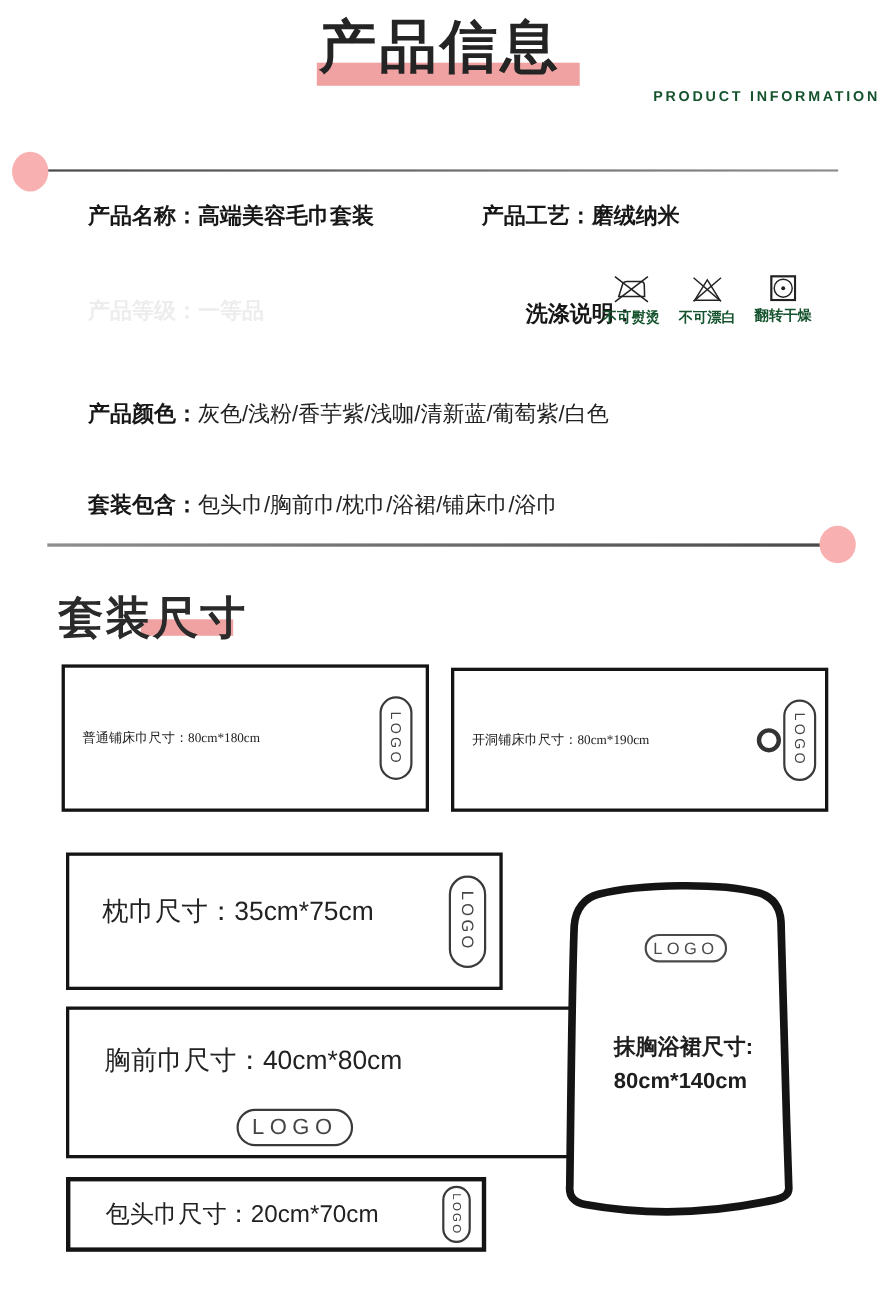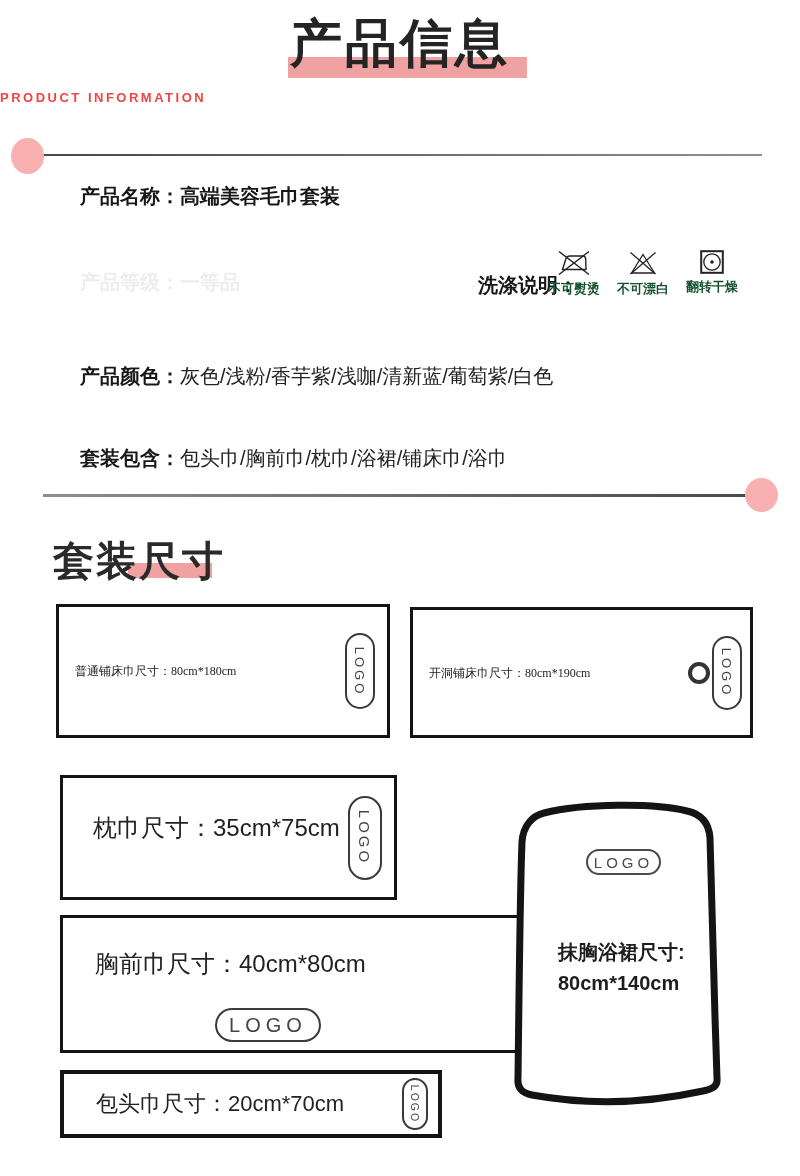--- a/index.html
+++ b/index.html
@@ -4,22 +4,22 @@
 <style>
   html,body{margin:0;padding:0;background:#fff;}
   .canvas{
     position:relative;width:800px;height:1176px;background:#ffffff;overflow:hidden;
     font-family:"Liberation Sans","DejaVu Sans",sans-serif;color:#1c1c1c;
   }
   
   .title-band{position:absolute;left:288px;top:57px;width:239px;height:21px;background:#f0a2a2;}
   .page-title{position:absolute;left:0;top:14px;width:100%;margin:0;text-align:center;
     font-size:52px;line-height:1.15;font-weight:700;letter-spacing:3px;color:#242424;}
-  .subtitle{position:absolute;left:0;top:90px;width:100%;text-align:left;
-    font-size:13px;font-weight:700;letter-spacing:2.5px;color:#ef4444;}
+  .subtitle{position:absolute;left:0;top:80px;width:100%;text-align:right;
+    font-size:13px;font-weight:700;letter-spacing:2.5px;color:#14532d;}
   
   .divider1{position:absolute;left:32px;top:154px;width:730px;height:2px;
     background:linear-gradient(to right,#474747,#8f8f8f);}
   .divider2{position:absolute;left:43px;top:494px;width:706px;height:3px;
     background:linear-gradient(to right,#8f8f8f,#4a4a4a);}
   .pink-circle{position:absolute;border-radius:50%;background:#f9b0b0;}
   .circle1{left:11px;top:138px;width:33px;height:36px;}
   .circle2{left:745px;top:478px;width:33px;height:34px;}
   
   .row{position:absolute;font-size:20px;font-weight:700;white-space:nowrap;color:#171717;}
@@ -35,21 +35,21 @@
   .row-color{left:80px;top:363px;}
   .row-includes{left:80px;top:445px;}
   
   .sizes-band{position:absolute;left:128px;top:563px;width:84px;height:15px;background:#f0a2a2;}
   .sizes-heading{position:absolute;left:53px;top:534px;margin:0;font-size:41px;font-weight:700;
     letter-spacing:2px;color:#2a2a2a;text-align:right;}
   
   .box{position:absolute;border:3px solid #141414;background:#fff;box-sizing:border-box;}
   .box-flat{left:56px;top:604px;width:334px;height:134px;}
   .box-hole{left:410px;top:607px;width:343px;height:131px;}
-  .box-pillow{left:60px;top:775px;width:337px;height:125px;padding-left:44px;}
+  .box-pillow{left:60px;top:775px;width:397px;height:125px;padding-left:44px;}
   .box-chest{left:60px;top:915px;width:483px;height:138px;}
   .box-headwrap{left:60px;top:1070px;width:382px;height:68px;border-width:4px;}
   .box-label{position:absolute;white-space:nowrap;color:#222;}
   .box-flat .box-label,.box-hole .box-label{left:16px;top:50%;transform:translateY(-50%);font-size:12px;font-family:Liberation Serif, serif;}
   .box-pillow .box-label{left:30px;top:34px;font-size:24px;}
   .box-chest .box-label{left:32px;top:30px;font-size:24px;}
   .box-headwrap .box-label{left:32px;top:50%;transform:translateY(-50%);font-size:22px;}
   
   .pill{position:absolute;display:flex;align-items:center;justify-content:center;
     border:2px solid #3a3a3a;color:#454545;background:#fff;box-sizing:border-box;}
@@ -76,20 +76,23 @@
 
   <div class="title-band"></div>
   <h1 class="page-title">产品信息</h1>
   <div class="subtitle">PRODUCT INFORMATION</div>
 
   <div class="divider1"></div>
   <div class="pink-circle circle1"></div>
 
   <div class="row row-name">
     <span>产品名称：</span><span>高端美容毛巾套装</span>
+  </div>
+  <div class="row row-craft">
+    <span>产品工艺：</span><span>磨绒纳米</span>
   </div>
   <div class="row row-grade">产品等级：一等品</div>
 
   <div class="row wash-label">洗涤说明：</div>
   <div class="wash-icons">
     <div class="wash-item">
       <span>
         <svg width="32" height="26" viewBox="0 0 32 26" fill="none" stroke="#222" stroke-width="1.4">
           <path d="M4.5 19.5 L8 8.5 C8.6 6.8 10 6 12 6 L24.5 6 C26.6 6 27.6 7 27.7 9 L28 19.5 Z"></path>
           <line x1="1" y1="1.5" x2="31" y2="24.5"></line>

